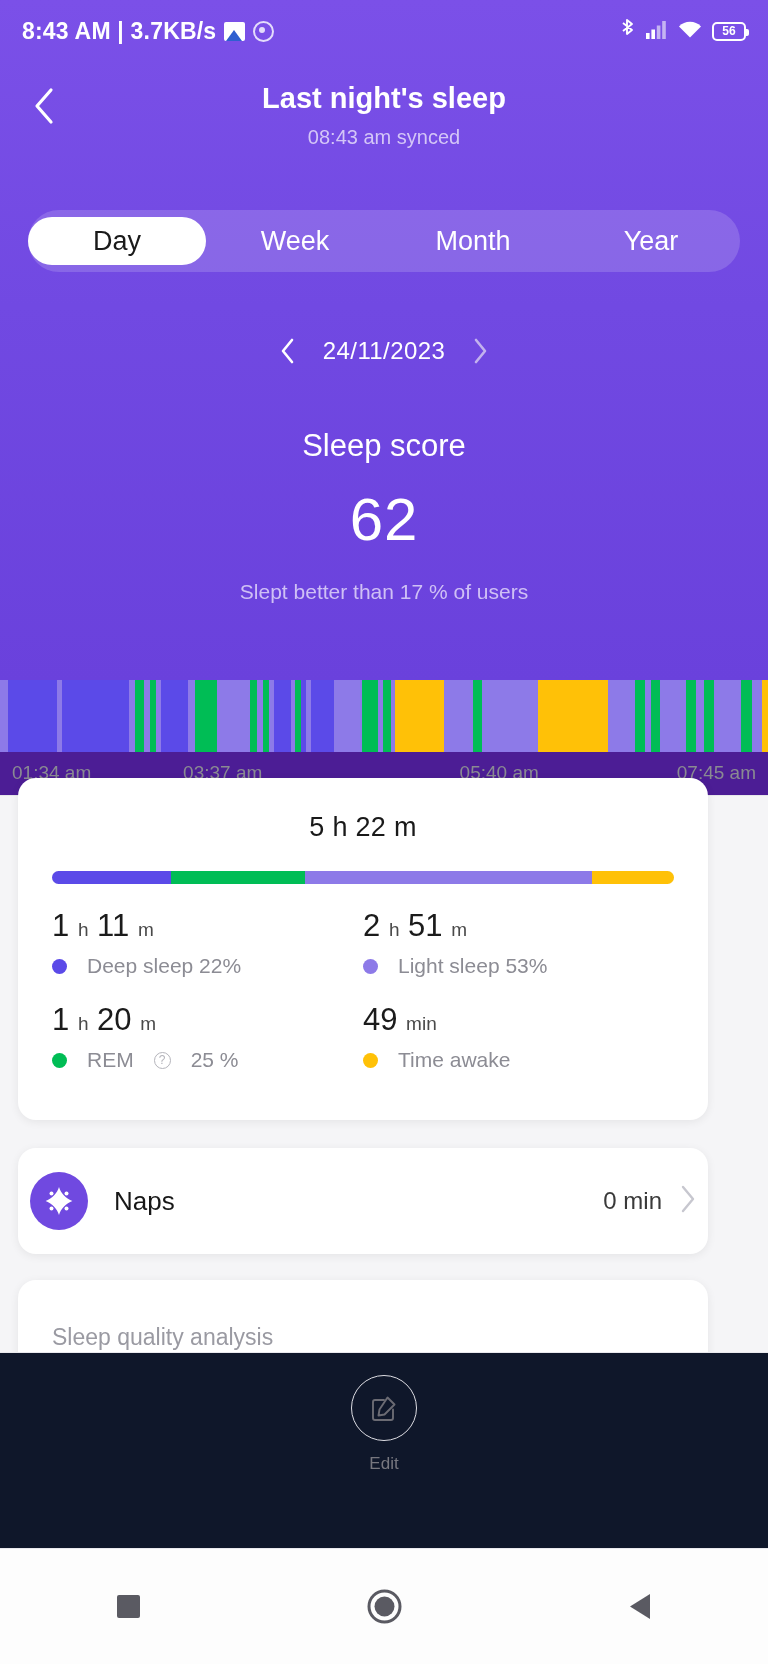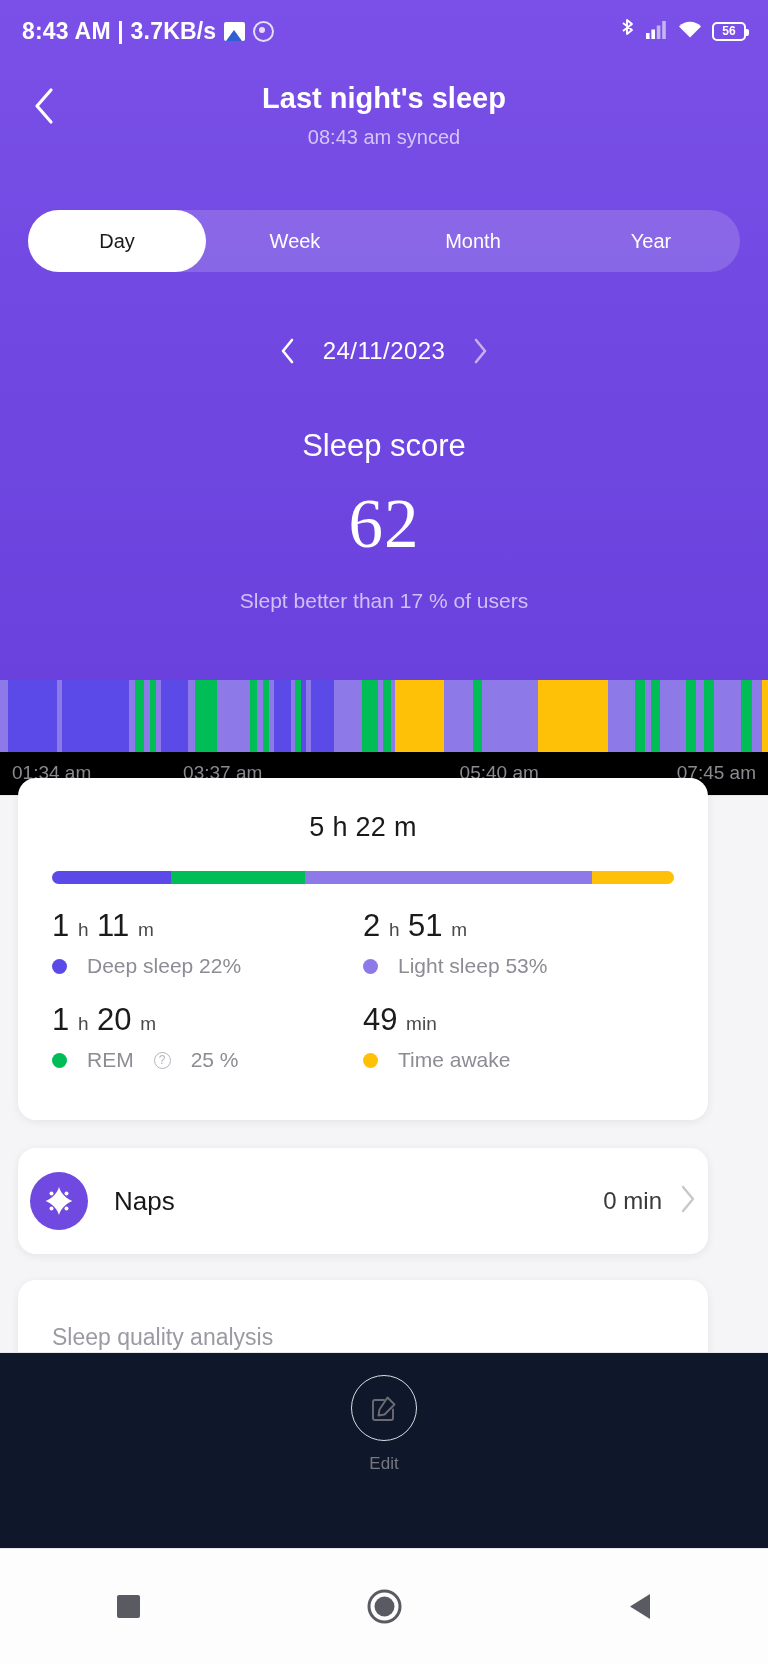--- a/index.html
+++ b/index.html
@@ -72,51 +72,51 @@
     text-align:center; color:#d4c6f7; font-size:20px; margin-top:13px;
   }
 
   
   .tabs {
     margin:32px 28px 0; height:62px; border-radius:31px;
     background:rgba(255,255,255,.16);
     display:flex; align-items:center;
   }
   .tab {
-    flex:1; height:62px; display:flex; align-items:center; justify-content:center;
-    color:#fff; font-size:20px; border-radius:31px;
+    flex:1; height:48px; display:flex; align-items:center; justify-content:center;
+    color:#fff; font-size:27px; border-radius:31px;
   }
   .tab.active { background:#fff; color:#1a1a1a; font-weight:500; }
 
   
   .datenav {
     margin-top:64px; display:flex; align-items:center;
     justify-content:center; gap:22px; color:#fff;
   }
   .datenav .dt { font-size:24px; letter-spacing:.4px; }
   .chevbtn { width:26px;height:30px;display:flex;align-items:center;justify-content:center; }
 
   
   .scorelabel { text-align:center; color:#fff; font-size:31px; margin-top:62px; }
   .scorebig {
-    text-align:center; color:#fff; font-size:69px; font-weight:300;
-    line-height:1; margin-top:26px; letter-spacing:1px;font-family:Liberation Serif, serif;
+    text-align:center; color:#fff; font-size:60px; font-weight:300;
+    line-height:1; margin-top:26px; letter-spacing:1px;
   }
   .scoresub { text-align:center; color:#cfc0f5; font-size:21px; margin-top:30px; }
 
   
   .hypnowrap {
     position:absolute; left:0; top:680px; width:768px; height:72px;
     display:flex; overflow:hidden; background:#8d7ae8;
   }
   .hypnowrap i { display:block; height:72px; }
 
   .axis {
     position:absolute; left:0; top:752px; width:768px; height:44px;
-    background:#000000; border-bottom:1px solid #e6e6ea;
+    background:#4c1d95; border-bottom:1px solid #e6e6ea;
   }
   .axis span {
     position:absolute; top:10px; font-size:19px; color:#8a8a92;
     transform:translateX(-50%);
   }
 
   
   .card {
     position:absolute; left:18px; width:690px;
     background:#fff; border-radius:18px;

